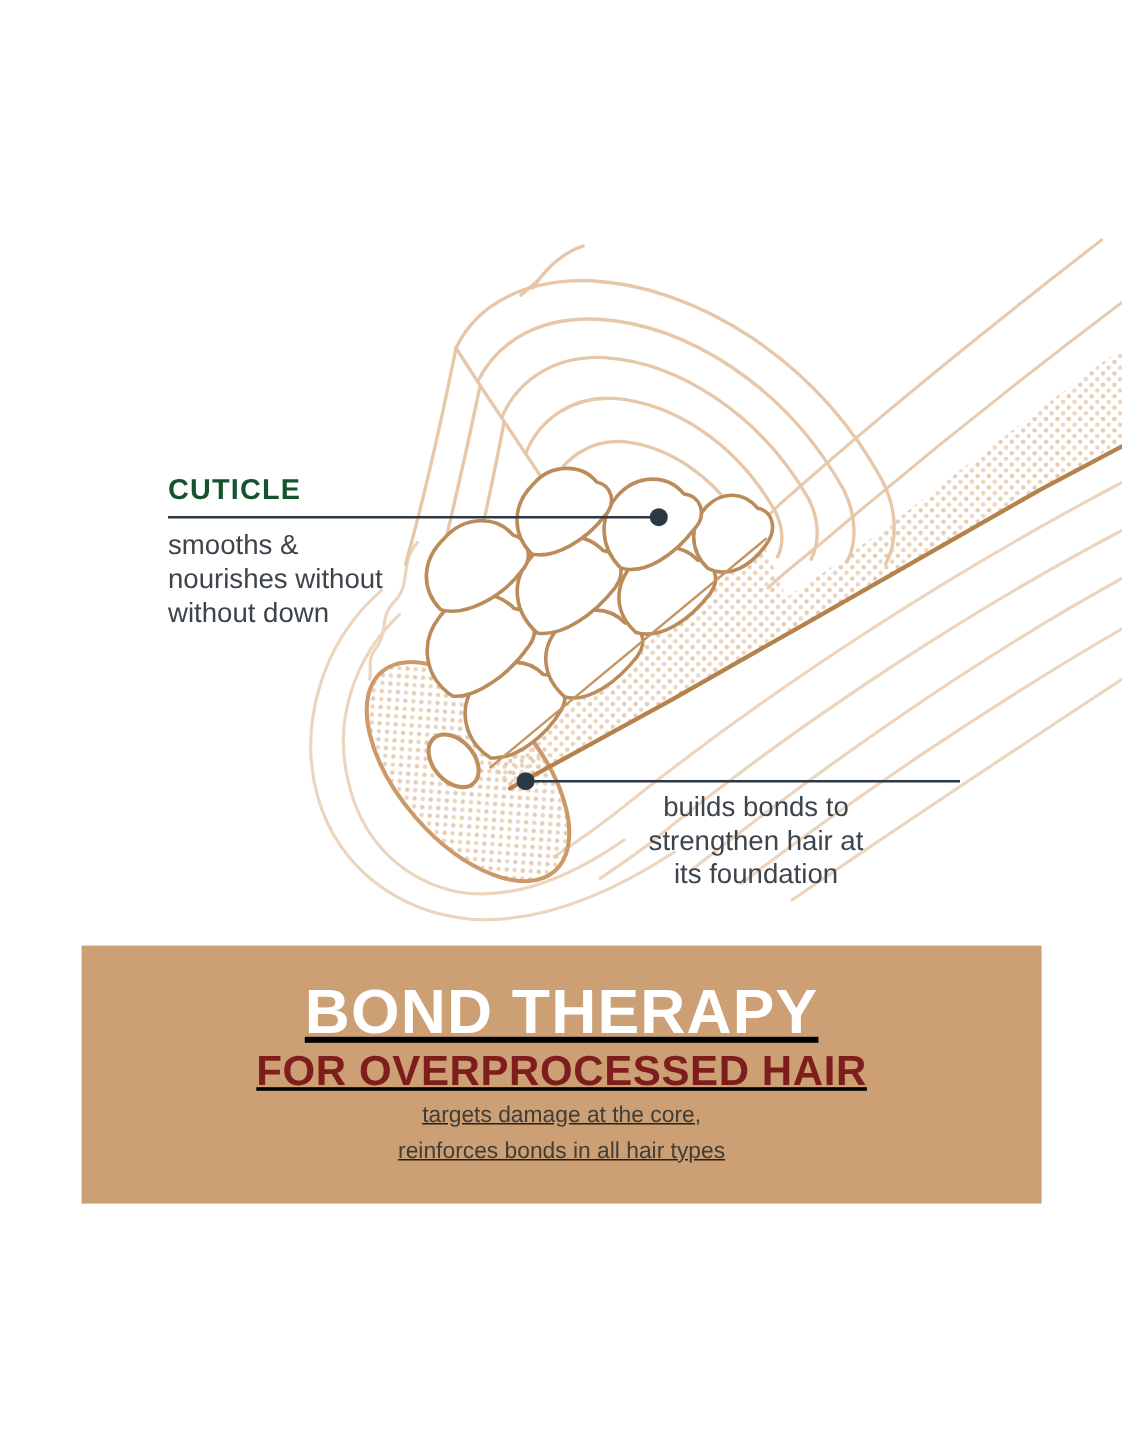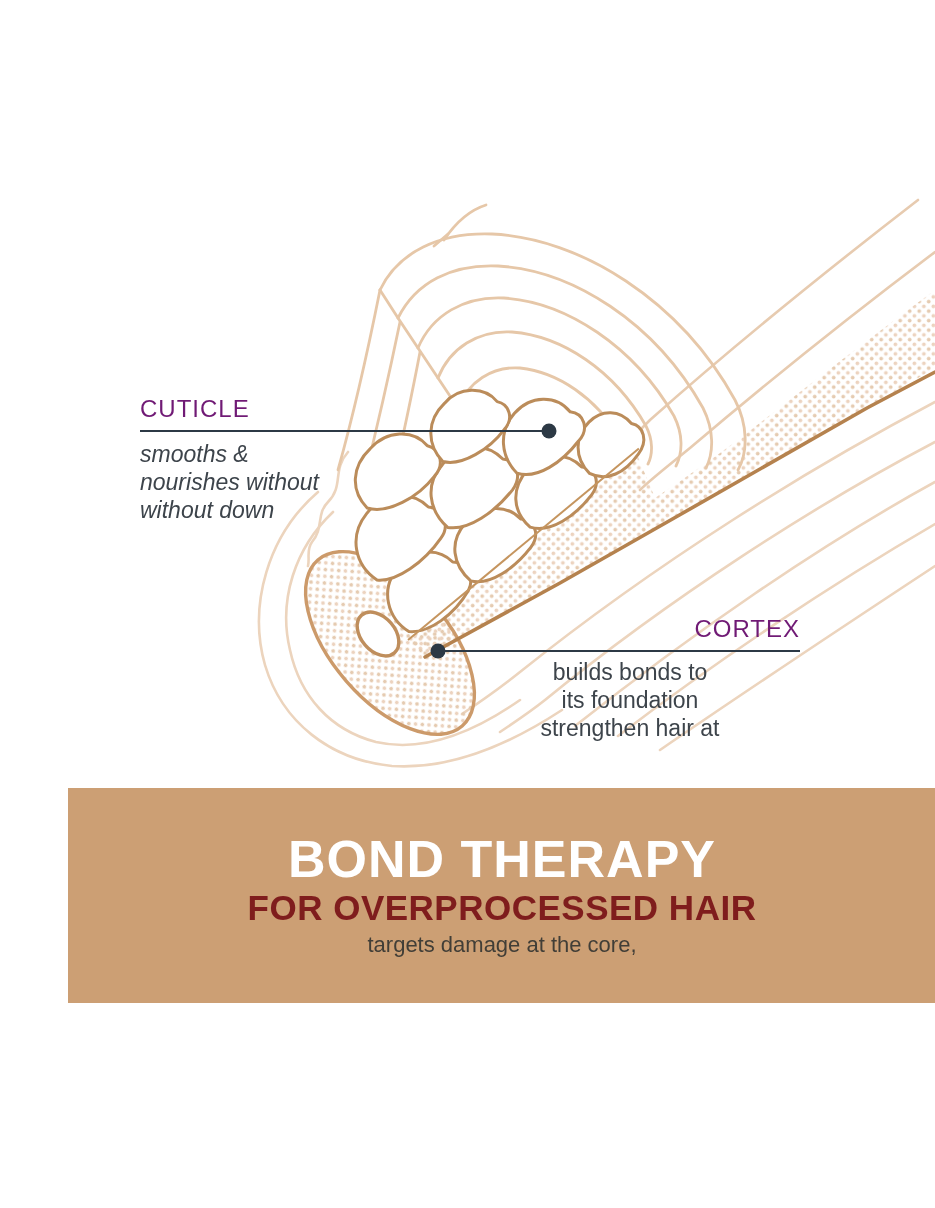--- a/index.html
+++ b/index.html
@@ -6,47 +6,47 @@
   body{
     width:935px;height:1208px;position:relative;overflow:hidden;
     font-family:"Liberation Sans", sans-serif;
     -webkit-font-smoothing:antialiased;
   }
   .stage{position:absolute;inset:0;}
   svg.art{position:absolute;left:0;top:0;}
 
   
   .callout-label{
-    position:absolute;color:#701a75;font-weight:400;
+    position:absolute;color:#14532d;font-weight:700;
     font-size:24px;letter-spacing:1px;line-height:26px;white-space:nowrap;
   }
   .callout-desc{
     position:absolute;color:#3d444b;font-size:23px;line-height:28px;white-space:nowrap;
   }
   .cuticle-label{left:140px;top:396px;text-align:left;}
-  .cuticle-desc{left:140px;top:440px;text-align:left;font-style:italic;}
+  .cuticle-desc{left:140px;top:440px;text-align:left;}
   .cortex-label{left:500px;width:300px;top:616px;text-align:right;}
   .cortex-desc{left:460px;width:340px;top:658px;text-align:center;}
 
   
   .banner{
-    position:absolute;left:68px;top:788px;width:868px;height:215px;
+    position:absolute;left:68px;top:788px;width:800px;height:215px;
     background:#cc9f74;display:flex;flex-direction:column;
-    align-items:center;justify-content:center;text-align:center;
+    align-items:center;justify-content:center;text-align:center;text-decoration:underline;
   }
   .banner-title{
     color:#ffffff;font-weight:700;font-size:52px;line-height:54px;
     letter-spacing:1px;white-space:nowrap;
   }
   .banner-subtitle{
     color:#7f1d1d;font-weight:700;font-size:35px;line-height:40px;
     letter-spacing:0.5px;white-space:nowrap;margin-top:2px;
   }
   .banner-tagline{
-    color:#413e37;font-size:22px;line-height:30px;margin-top:2px;
+    color:#413e37;font-size:19px;line-height:30px;margin-top:2px;
   }
   .banner-tagline div{white-space:nowrap;}
 </style>
 </head>
 <body>
 
 <div class="stage">
 
   <svg class="art" width="935" height="1208" viewBox="0 0 935 1208">
     <defs>
@@ -120,28 +120,28 @@
     </g>
   </svg>
 
   <div class="callout-label cuticle-label">CUTICLE</div>
   <div class="callout-desc cuticle-desc">
     <div>smooths &amp;</div>
     <div>nourishes without</div>
     <div>without down</div>
   </div>
 
-  <div class="callout-label cortex-label">CORTEX</div>
   <div class="callout-desc cortex-desc">
     <div>builds bonds to</div>
+    <div>strengthen hair at</div>
     <div>its foundation</div>
-    <div>strengthen hair at</div>
   </div>
 
   <div class="banner">
     <div class="banner-title">BOND THERAPY</div>
     <div class="banner-subtitle">FOR OVERPROCESSED HAIR</div>
     <div class="banner-tagline">
       <div>targets damage at the core,</div>
+      <div>reinforces bonds in all hair types</div>
     </div>
   </div>
 
 </div>
 
 </body></html>

